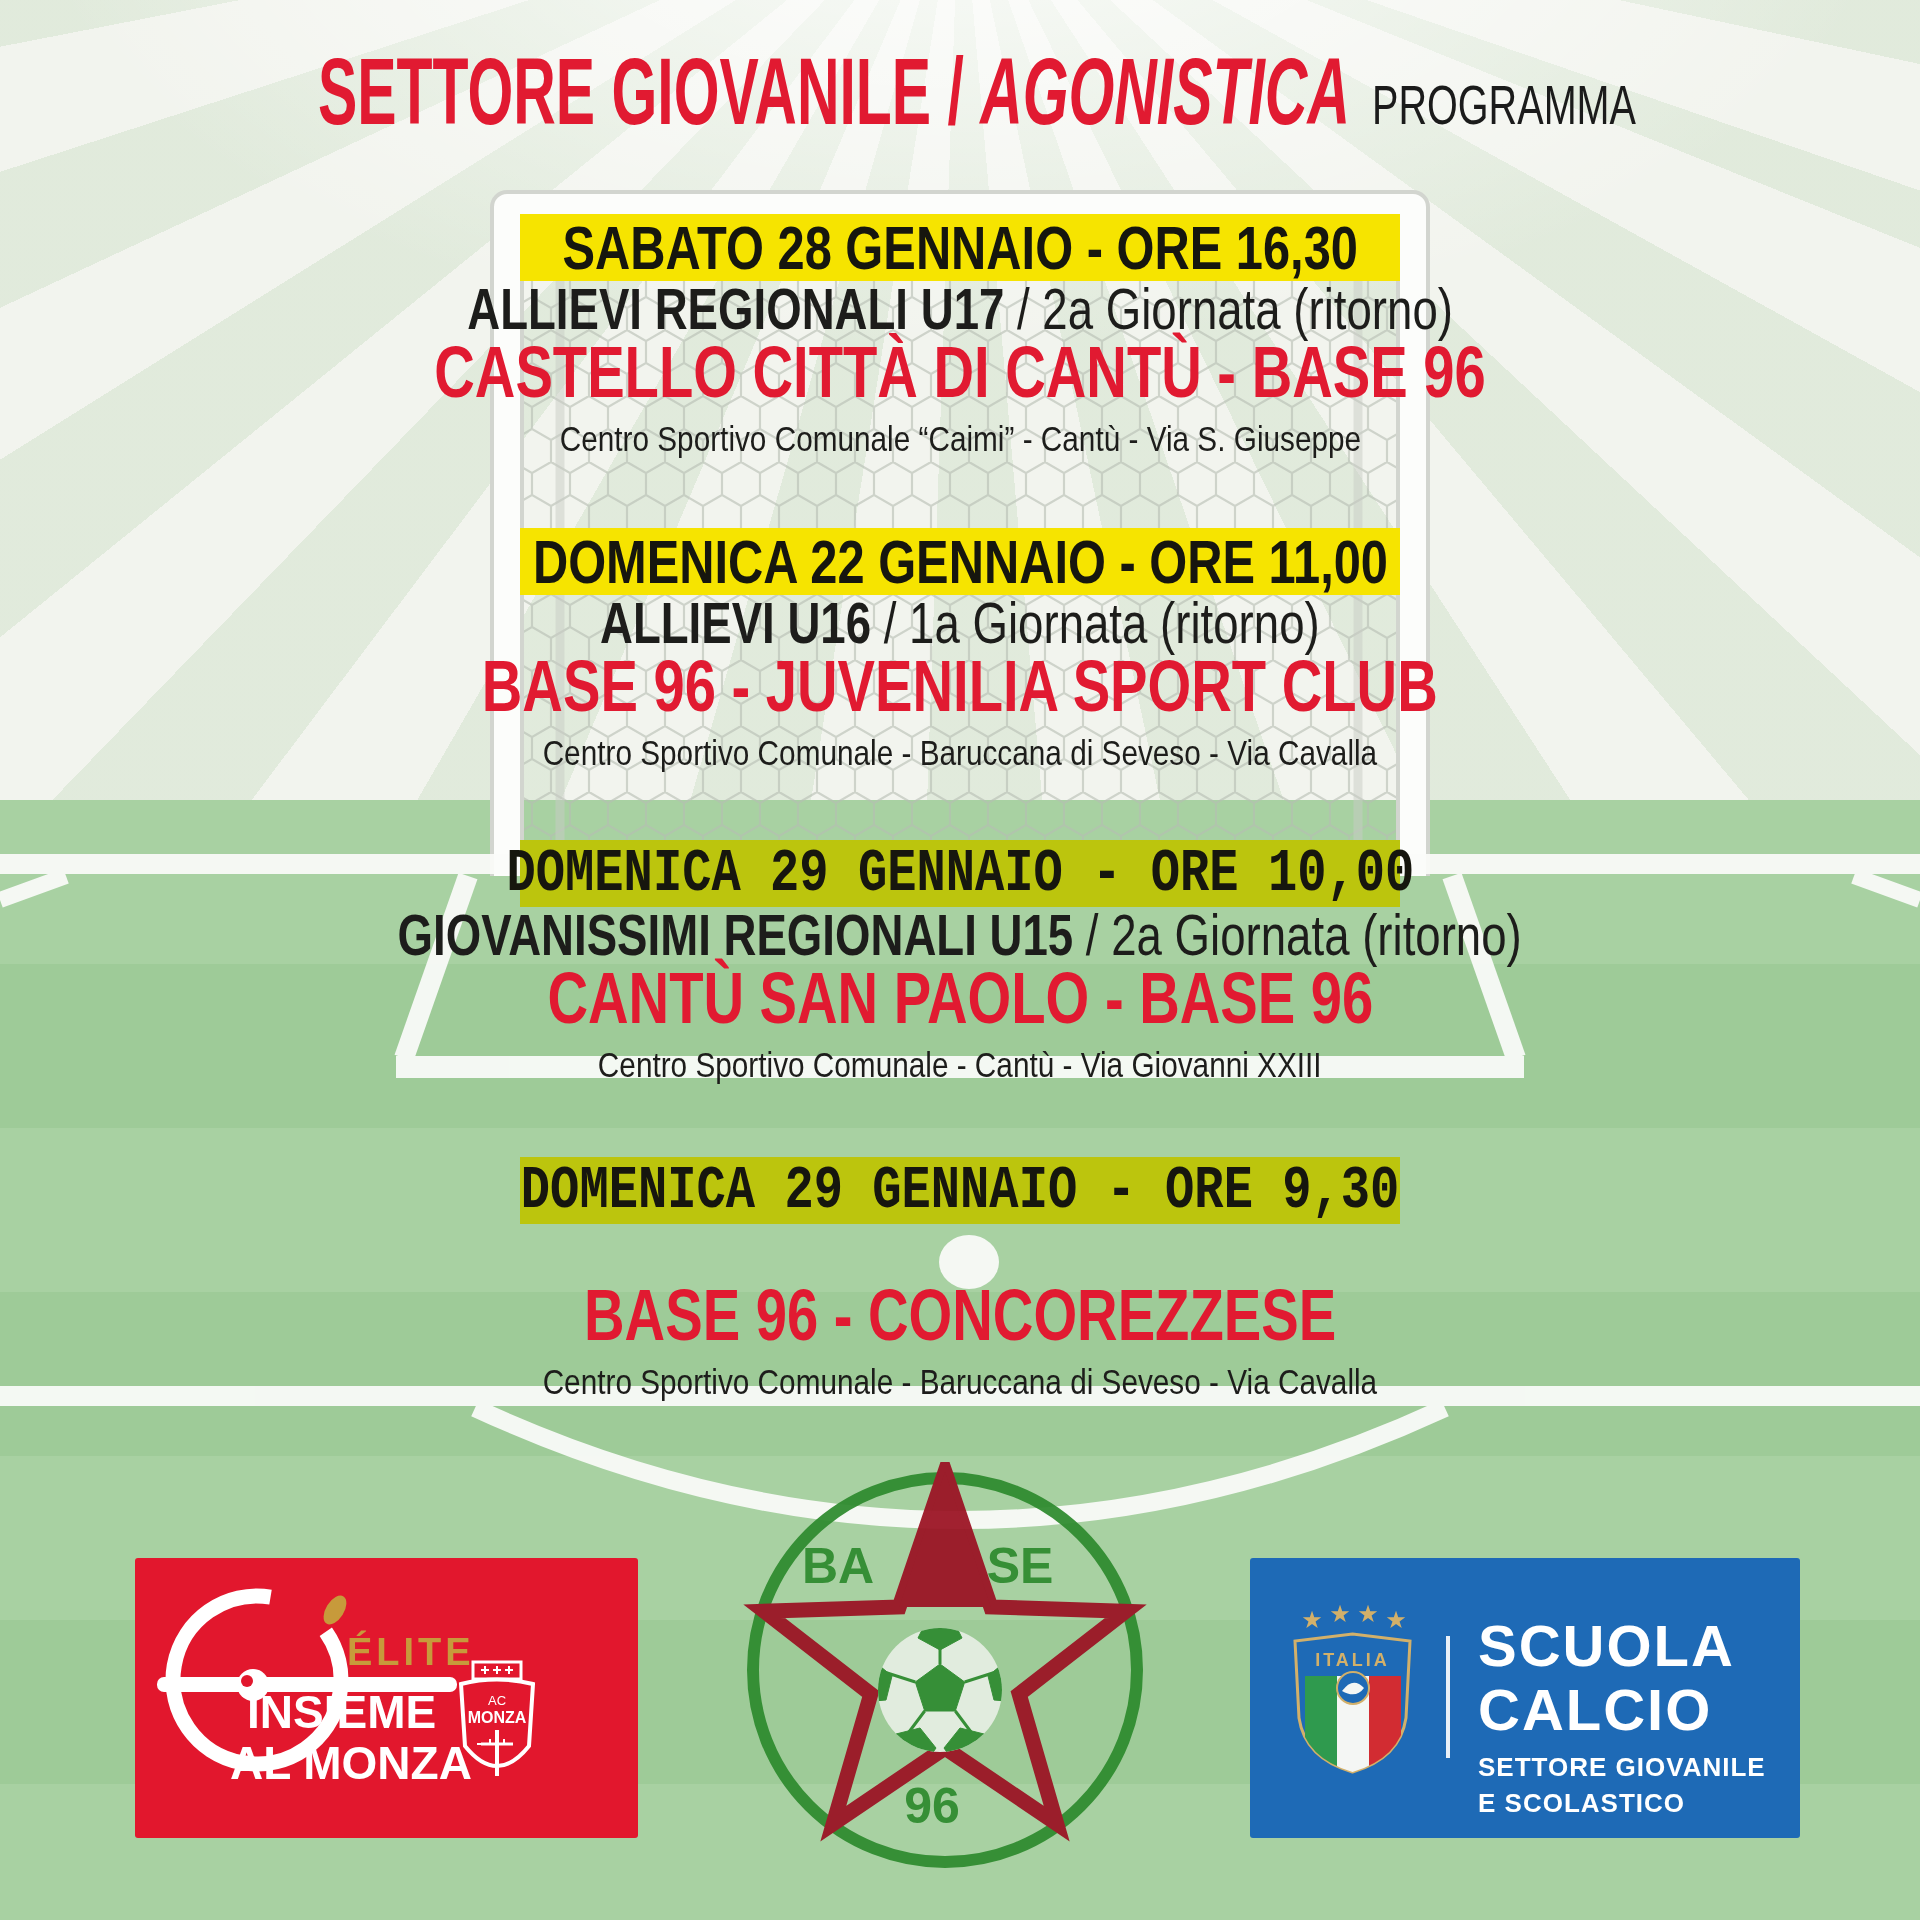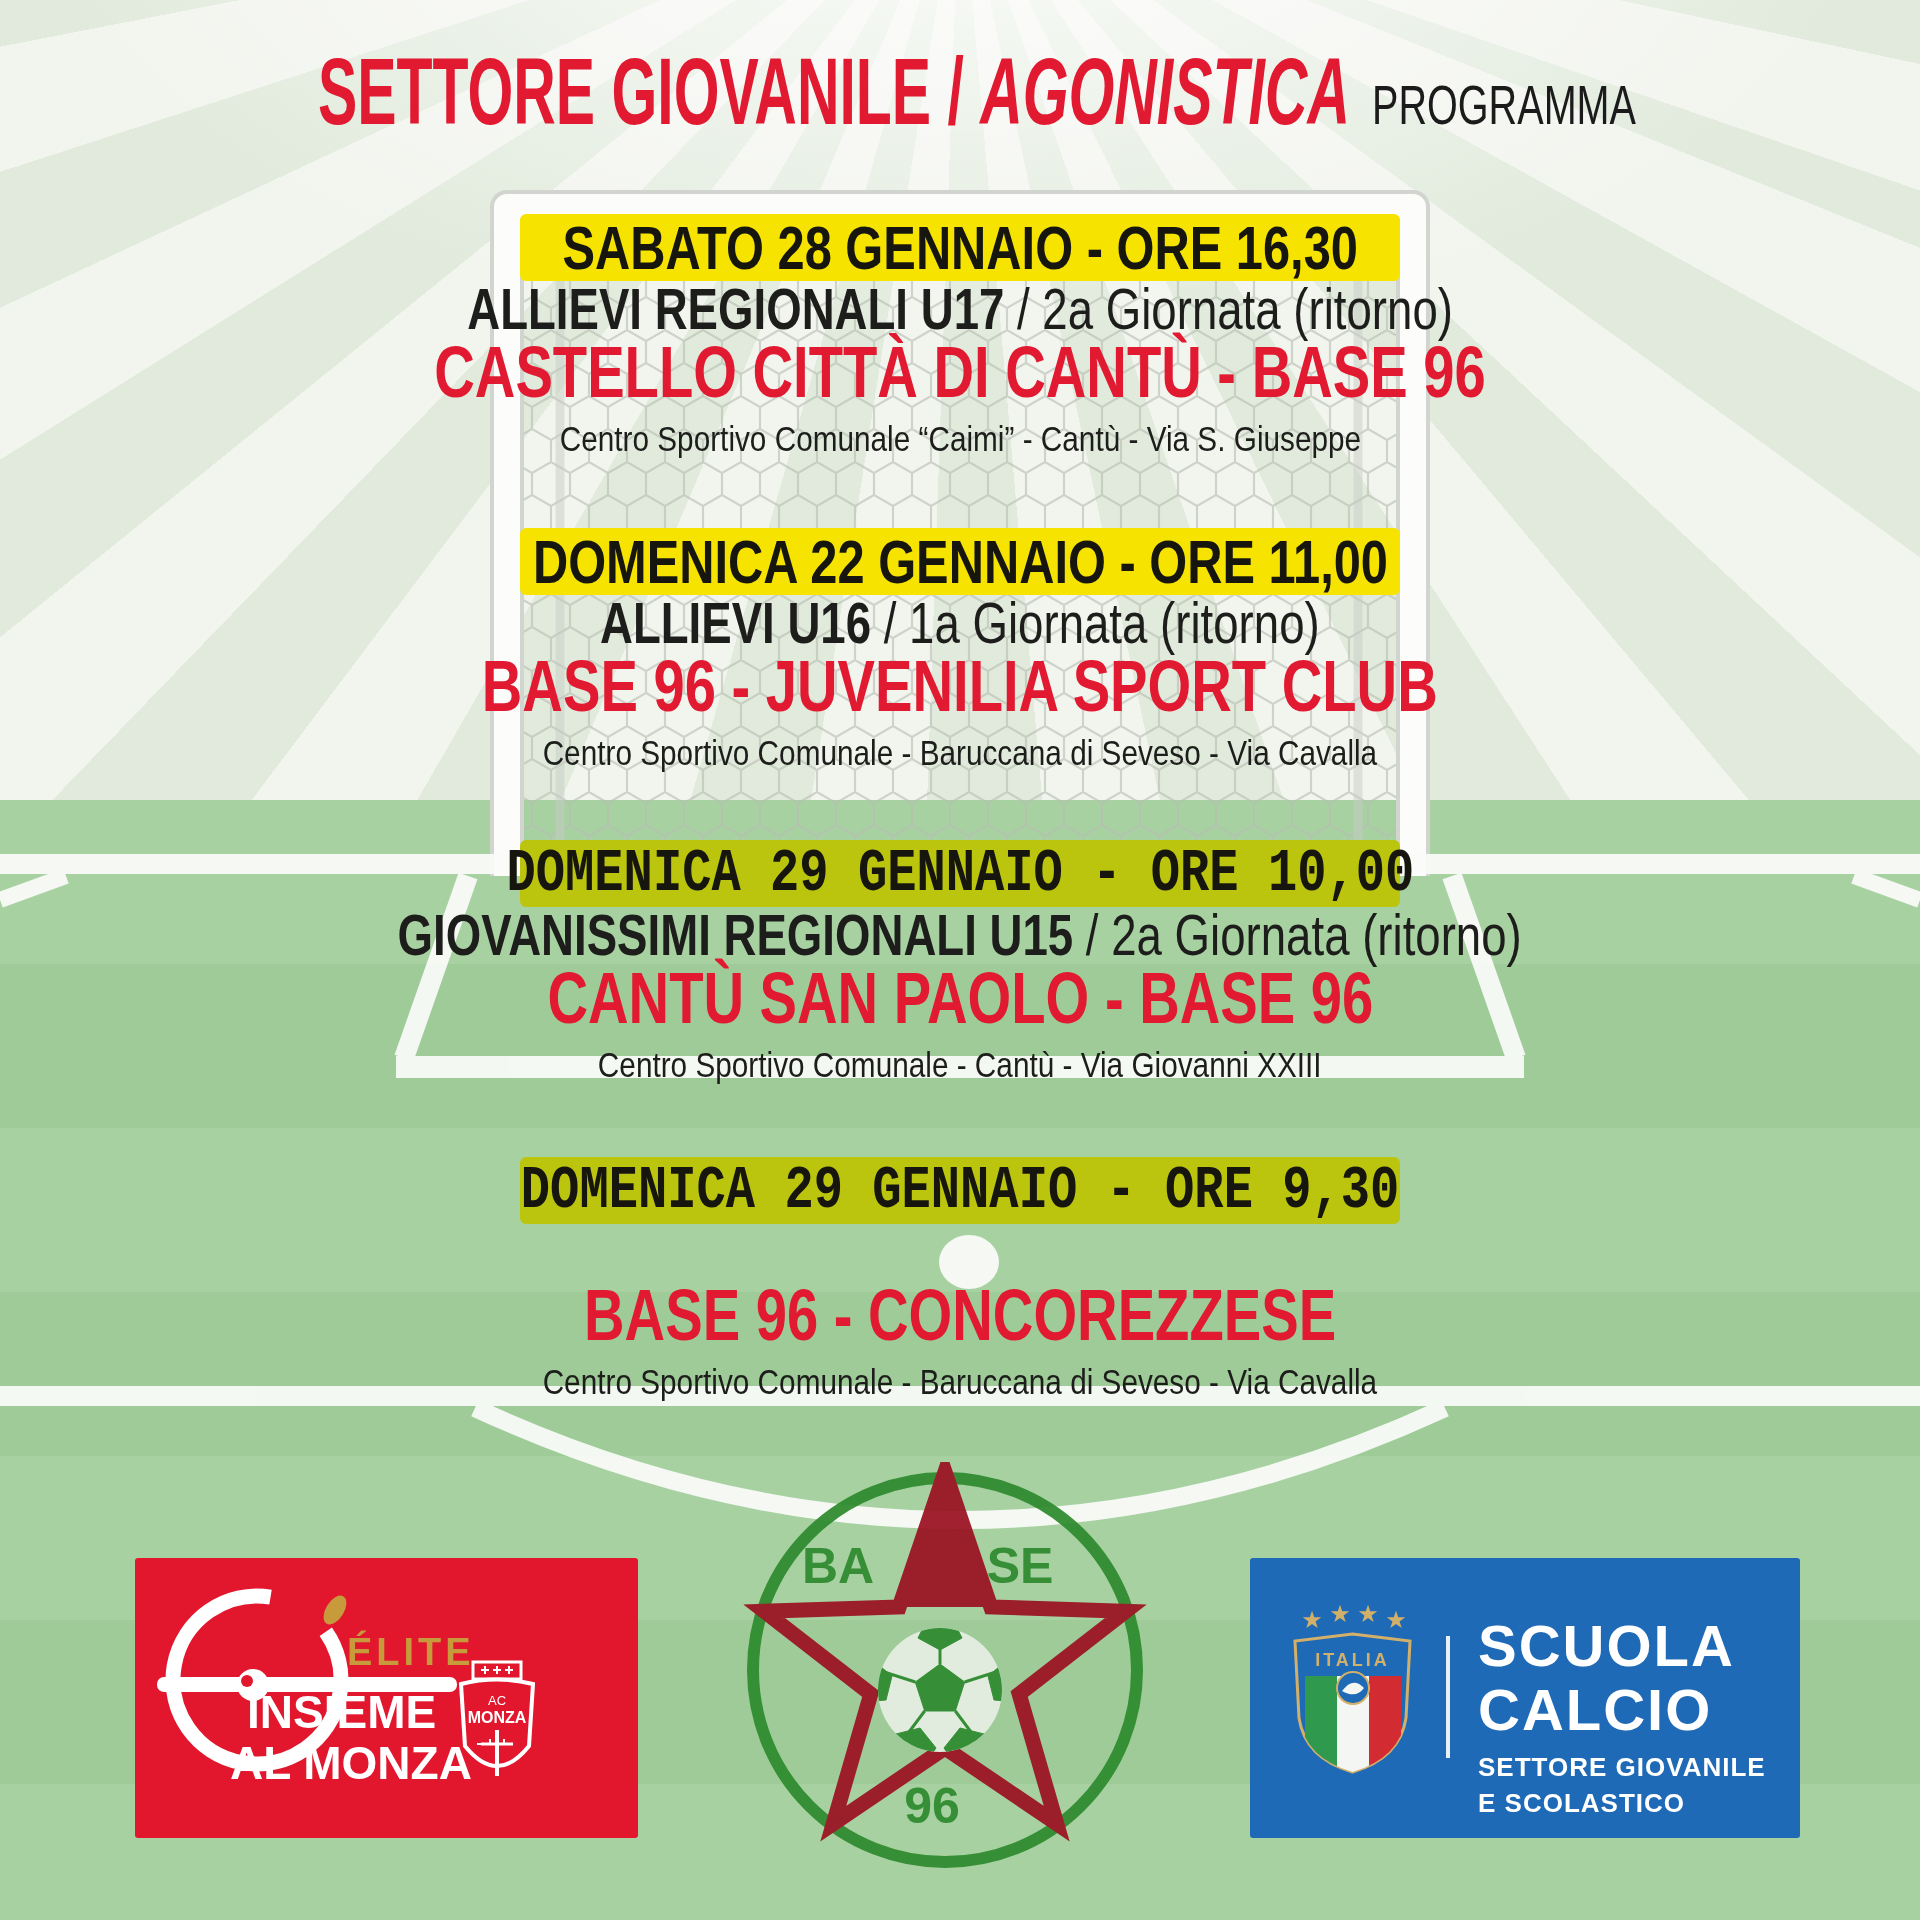--- a/index.html
+++ b/index.html
@@ -22,21 +22,21 @@
   
   .title{position:absolute;left:318px;top:44px;font-size:95px;font-weight:700;line-height:1;
     color:var(--red,#e11a31);transform:scaleX(.62);transform-origin:left center;white-space:nowrap;}
   .title .it{font-style:italic;}
   .kicker{position:absolute;left:1372px;top:78px;font-size:55px;line-height:1;color:#1b1b1b;
     transform:scaleX(.72);transform-origin:left center;white-space:nowrap;}
 
   
   .block{position:absolute;left:0;width:1920px;height:290px;}
   .band{position:absolute;left:50%;transform:translateX(-50%);width:880px;height:67px;
-    display:flex;align-items:center;justify-content:center;border-radius:6px;}
+    display:flex;align-items:center;justify-content:center;}
   .band-bright{background:var(--yellow,#f6e400);}
   .band-olive{background:var(--olive,#bcc50d);font-family:Liberation Mono, monospace;}
   .band-text{font-weight:700;font-size:61px;transform:scaleX(.8);white-space:nowrap;color:#16160e;}
   .squeeze{display:inline-block;white-space:nowrap;}
   .cat{position:absolute;top:66px;left:0;width:100%;text-align:center;font-size:57px;line-height:1.05;color:var(--ink,#1d1d1b);}
   .cat .squeeze{transform:scaleX(.8);}
   .cat b{font-weight:700;}
   .matchline{position:absolute;top:122px;left:0;width:100%;text-align:center;font-size:72px;line-height:1;
     font-weight:700;color:var(--red,#e11a31);}
   .matchline .squeeze{transform:scaleX(.78);}

